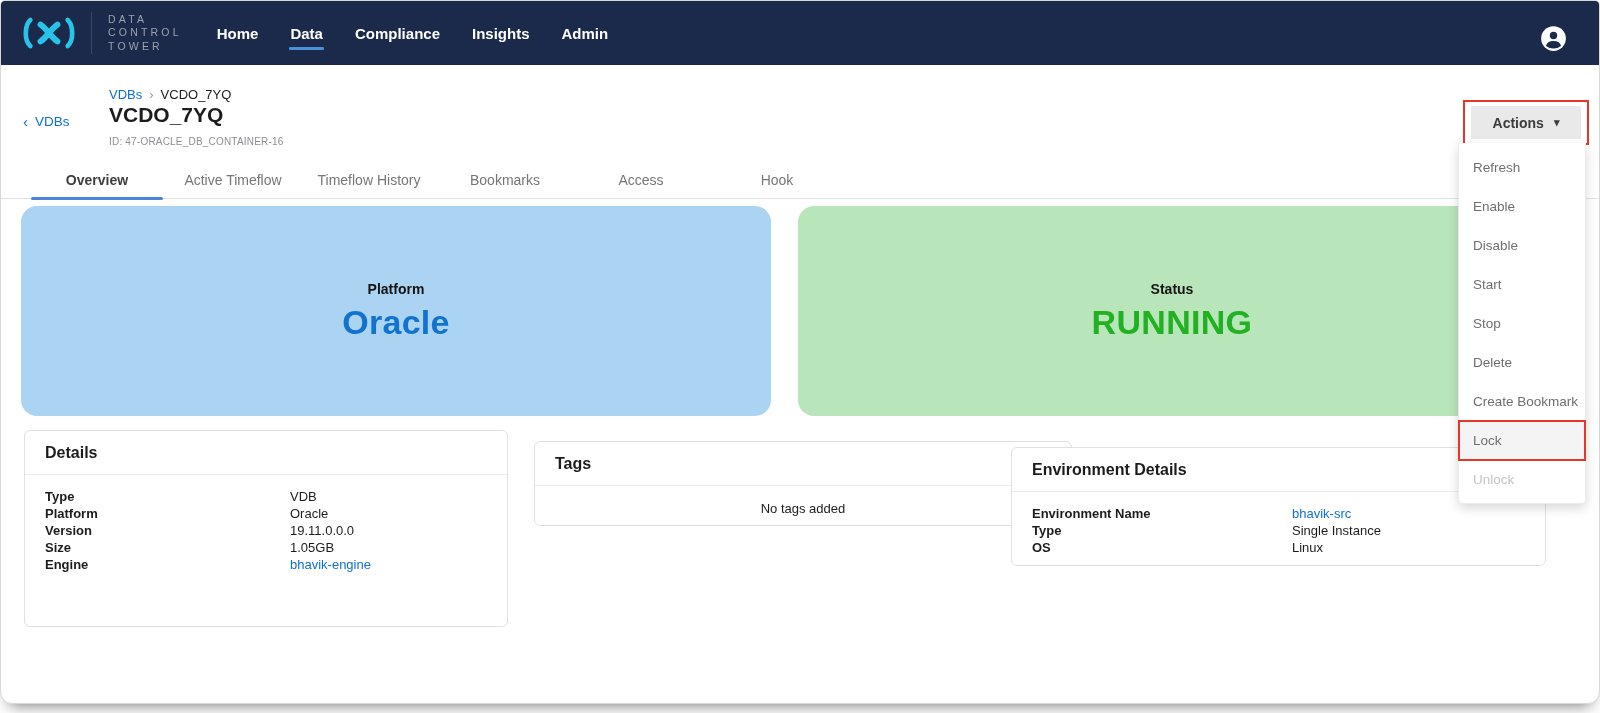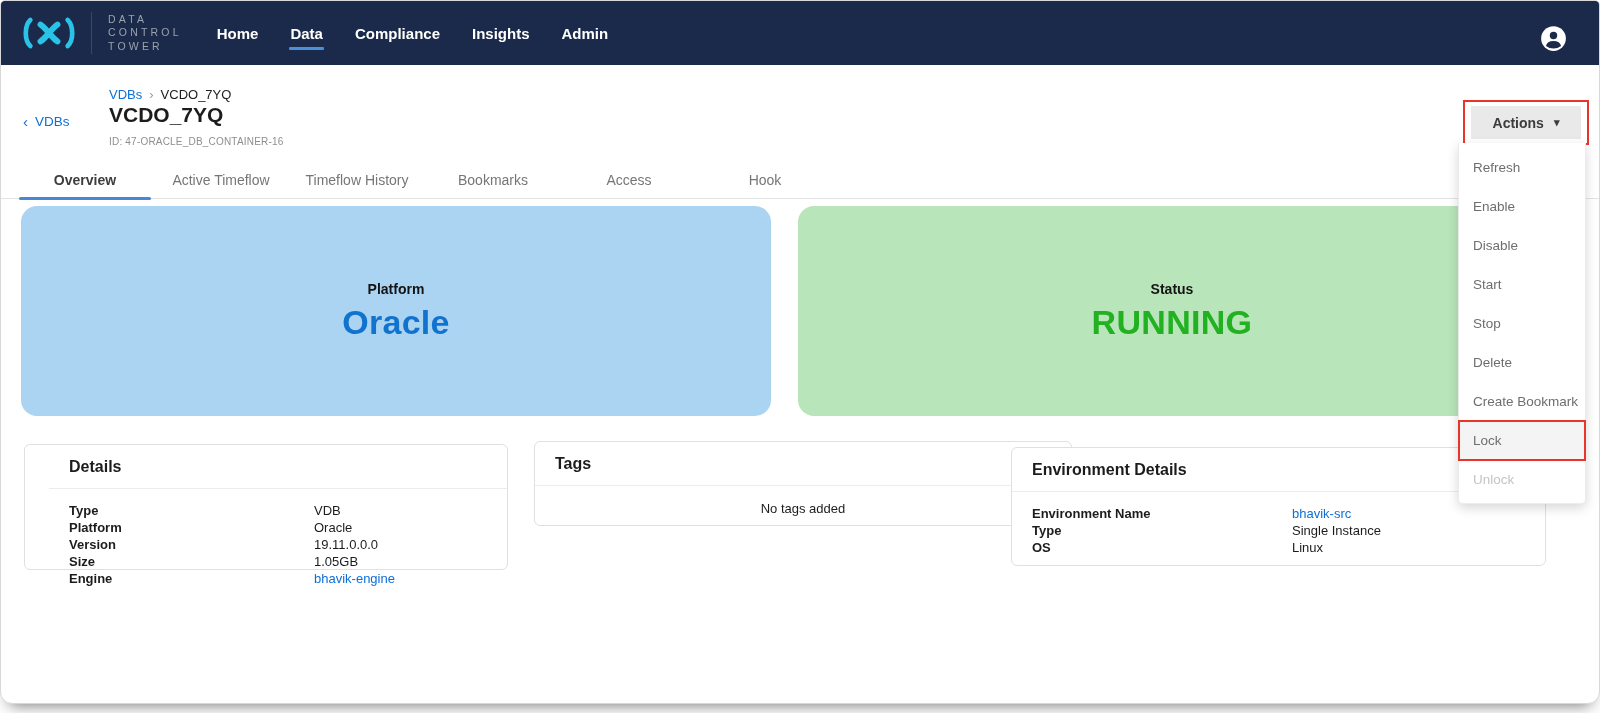--- a/index.html
+++ b/index.html
@@ -32,41 +32,41 @@
   .page-title { position:absolute; left:108px; top:102px; font-size:21px; font-weight:700; color:#1c1c1e; }
   .entity-id { position:absolute; left:108px; top:135px; font-size:10px; color:#8e8e93; letter-spacing:0.2px; }
 
   .actions-annotation { position:absolute; left:1462px; top:99px; padding:4px 6px; border:2px solid #e8352a; }
   .actions-button { background:#e9e9e9; border:none; border-radius:0; height:33px; min-width:110px; padding:0 5px;
     font-family:"Liberation Sans", sans-serif; font-size:14px; font-weight:700; color:#3c3c3c; cursor:pointer;
     display:flex; align-items:center; justify-content:center; gap:10px; }
   .caret { font-size:11px; color:#3c3c3c; }
 
   
-  .tabs { position:absolute; left:0; top:163px; width:100%; height:35px; border-bottom:1px solid #e3e3e3; display:flex; padding-left:16px; }
+  .tabs { position:absolute; left:0; top:163px; width:100%; height:35px; border-bottom:1px solid #e3e3e3; display:flex; padding-left:28px; }
   .tab { width:136px; text-align:center; font-size:14px; color:#767676; padding-top:8px; cursor:pointer; position:relative; }
   .tab.active { color:#3d3d3d; font-weight:700; }
   .tab.active::after { content:""; position:absolute; left:2px; right:2px; bottom:-2px; height:3px; background:#4a86d8; border-radius:2px; }
 
   
   .summary-card { position:absolute; top:205px; height:210px; border-radius:16px; display:flex; flex-direction:column; align-items:center; justify-content:center; }
   .summary-platform { left:20px; width:750px; }
   .summary-status { left:797px; width:748px; }
   .summary-label { font-size:14px; font-weight:700; color:#141414; margin-bottom:6px; }
   .summary-value { font-size:34px; font-weight:700; letter-spacing:0.3px; }
 
   
   .card { position:absolute; background:#fff; border:1px solid #e0e0e0; border-radius:6px; }
   .card-header { display:flex; justify-content:space-between; align-items:center; padding:13px 20px 12px 20px; border-bottom:1px solid #ececec; }
   .card-title { font-size:16px; font-weight:700; color:#1c1c1e; }
   .edit-link { color:#0d6fd8; font-size:13.5px; cursor:pointer; }
   .card-body { padding:13px 20px 14px 20px; }
   .kv-row { display:flex; font-size:13px; line-height:17px; color:#1c1c1e; }
   .kv-label { font-weight:700; }
-  .details-card { left:23px; top:443px; width:484px; height:126px;padding-left:24px; }
+  .details-card { left:23px; top:429px; width:484px; height:197px; }
   .details-card .kv-label { width:245px; }
   .tags-card { left:533px; top:440px; width:538px; height:85px; }
   .tags-empty { text-align:center; font-size:13px; color:#1c1c1e; padding-top:2px; }
   .env-card { left:1010px; top:446px; width:535px; height:119px; }
   .env-card .kv-label { width:260px; }
   .link { color:#0d6fd8; cursor:pointer; }
 
   
   .dropdown { position:absolute; left:1457px; top:142px; width:128px; background:#fff;
     border:1px solid #ececec; border-top:none; border-radius:0 0 5px 5px;

